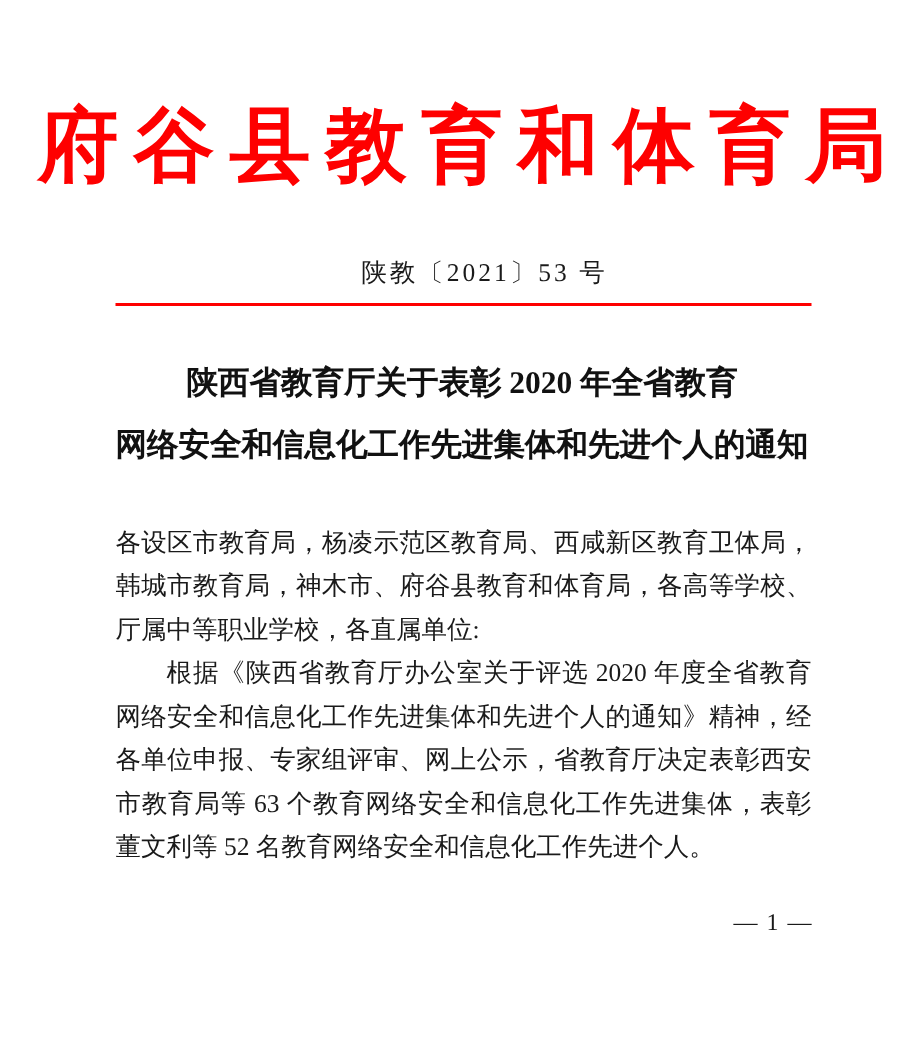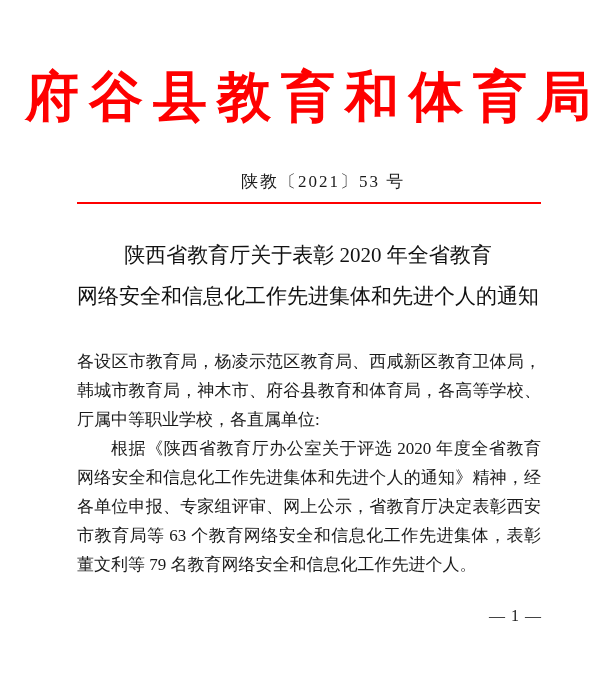--- a/index.html
+++ b/index.html
@@ -50,21 +50,21 @@
     width: 464px;
     height: 2px;
     background: #fe0000;
   }
   .doc-title {
     position: absolute;
     top: 235px;
     left: 0;
     width: 616px;
     text-align: center;
-    font-weight: normal;
+    font-weight: bold;
     font-size: 21px;
     line-height: 41px;
     color: #111111;
   }
   .doc-body {
     position: absolute;
     top: 347px;
     left: 77px;
     width: 464px;
     font-size: 17px;
@@ -97,18 +97,18 @@
 
   <div class="red-divider"></div>
 
   <div class="doc-title">
     <div class="title-line">陕西省教育厅关于表彰 2020 年全省教育</div>
     <div class="title-line">网络安全和信息化工作先进集体和先进个人的通知</div>
   </div>
 
   <div class="doc-body">
     <p class="para">各设区市教育局，杨凌示范区教育局、西咸新区教育卫体局，韩城市教育局，神木市、府谷县教育和体育局，各高等学校、厅属中等职业学校，各直属单位:</p>
-    <p class="para indent">根据《陕西省教育厅办公室关于评选 2020 年度全省教育网络安全和信息化工作先进集体和先进个人的通知》精神，经各单位申报、专家组评审、网上公示，省教育厅决定表彰西安市教育局等 63 个教育网络安全和信息化工作先进集体，表彰董文利等 79 名教育网络安全和信息化工作先进个人。</p>
+    <p class="para indent">根据《陕西省教育厅办公室关于评选 2020 年度全省教育网络安全和信息化工作先进集体和先进个人的通知》精神，经各单位申报、专家组评审、网上公示，省教育厅决定表彰西安市教育局等 63 个教育网络安全和信息化工作先进集体，表彰董文利等 52 名教育网络安全和信息化工作先进个人。</p>
   </div>
 
   <div class="page-number">— 1 —</div>
 
 </div>
 
 </body></html>

